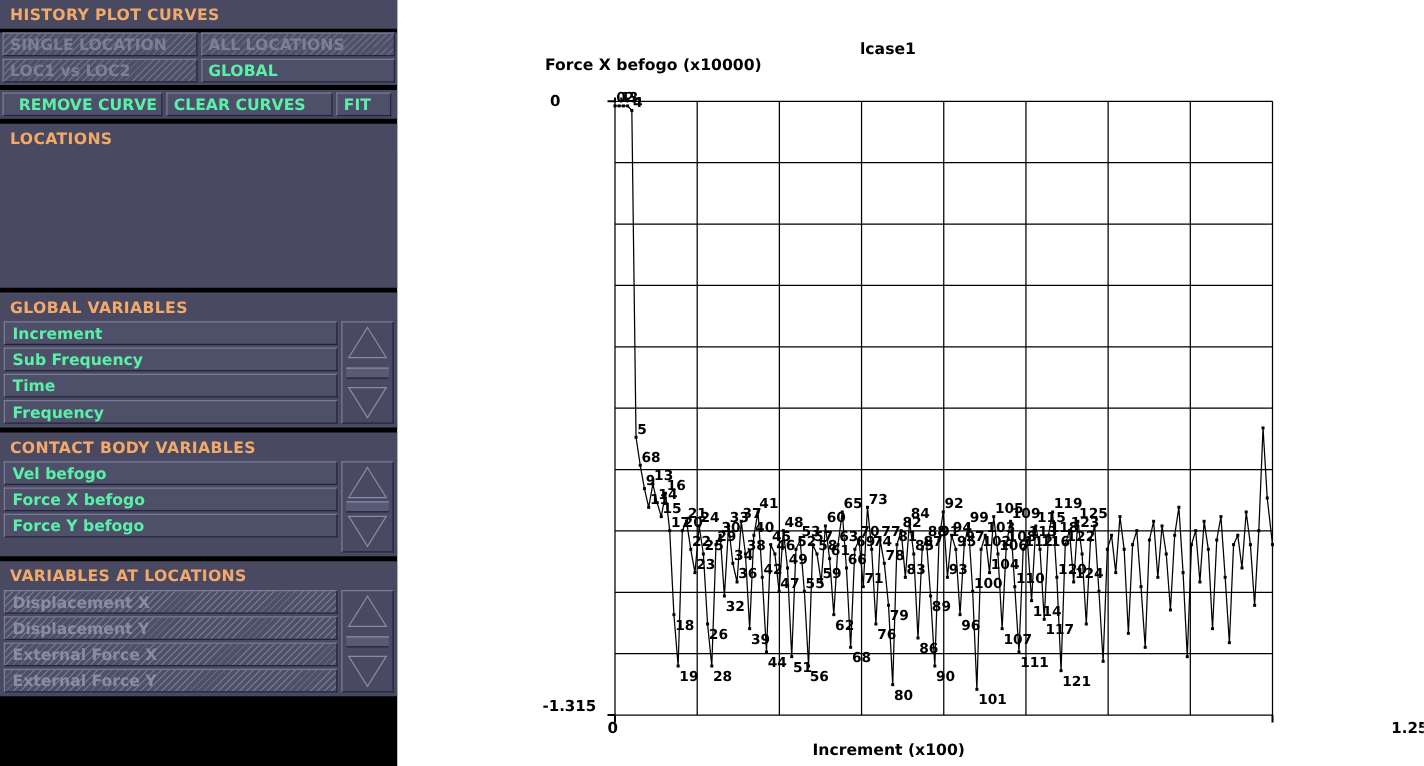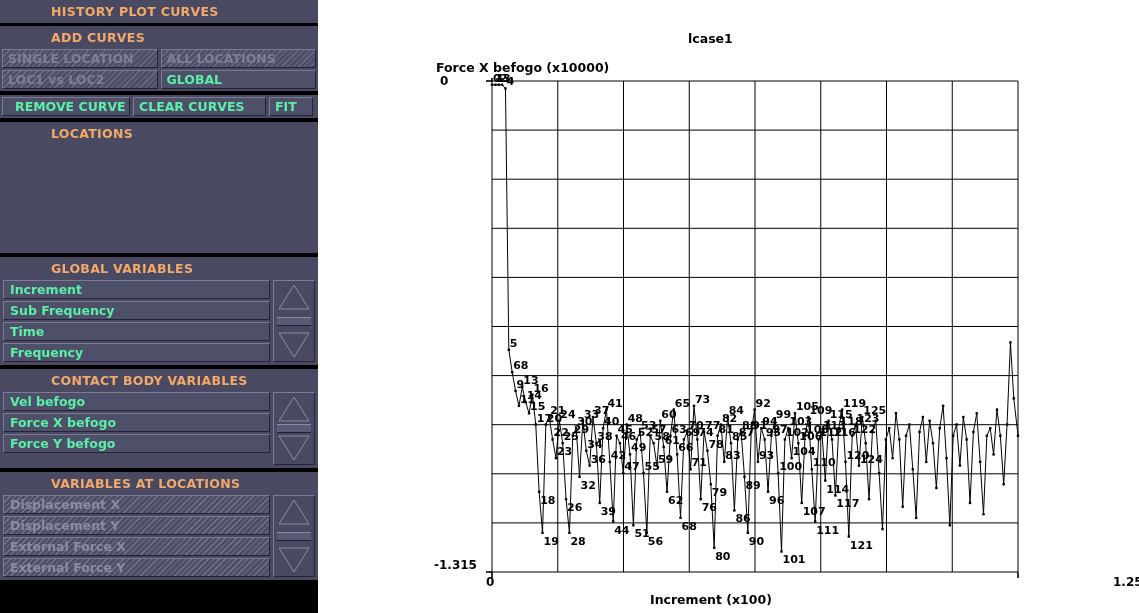--- a/index.html
+++ b/index.html
@@ -22,21 +22,20 @@
     padding:0;
     position:relative;
   }
   .panel-title{
     color:#f2a96a;
     font-weight:bold;
     font-size:12.5px;
     letter-spacing:.3px;
     padding:4px 0 4px 8px;
     font-family:"DejaVu Sans", sans-serif;
-    margin-left:43px;
   }
   .btn-row{
     display:flex;
     gap:3px;
     padding:0 2px 2px 2px;
   }
   .btn{
     flex:1;
     box-sizing:border-box;
     height:19px;
@@ -126,39 +125,38 @@
   }
   .plot-text{
     position:absolute;
     color:#000;
     font-family:"DejaVu Sans", sans-serif;
     font-weight:bold;
     font-size:12px;
     white-space:nowrap;
   }
   #chart-title{left:370px;top:31px;font-size:12.5px;}
-  #ylabel{left:118px;top:44px;font-size:12.5px;margin-top:16px;}
+  #ylabel{left:118px;top:44px;font-size:12.5px;}
   #xlabel{left:332px;top:592px;font-size:12.5px;}
   #ytick-top{left:122px;top:74px;}
   #ytick-bot{left:116px;top:558px;}
   #xtick-left{left:168px;top:575px;}
   #xtick-right{left:795px;top:575px;}
   svg#graph{position:absolute;left:0;top:0;}
 </style>
 </head>
 <body>
 
 <div id="sidebar">
 
   <div class="panel" style="margin-bottom:3px;">
     <div class="panel-title">HISTORY PLOT CURVES</div>
   </div>
 
   <div class="panel">
-    <div class="panel-title">ADD CURVES</div>
     <div class="btn-row">
       <div class="btn disabled">SINGLE LOCATION</div>
       <div class="btn disabled">ALL LOCATIONS</div>
     </div>
     <div class="btn-row">
       <div class="btn disabled">LOC1 vs LOC2</div>
       <div class="btn">GLOBAL</div>
     </div>
   </div>
 

